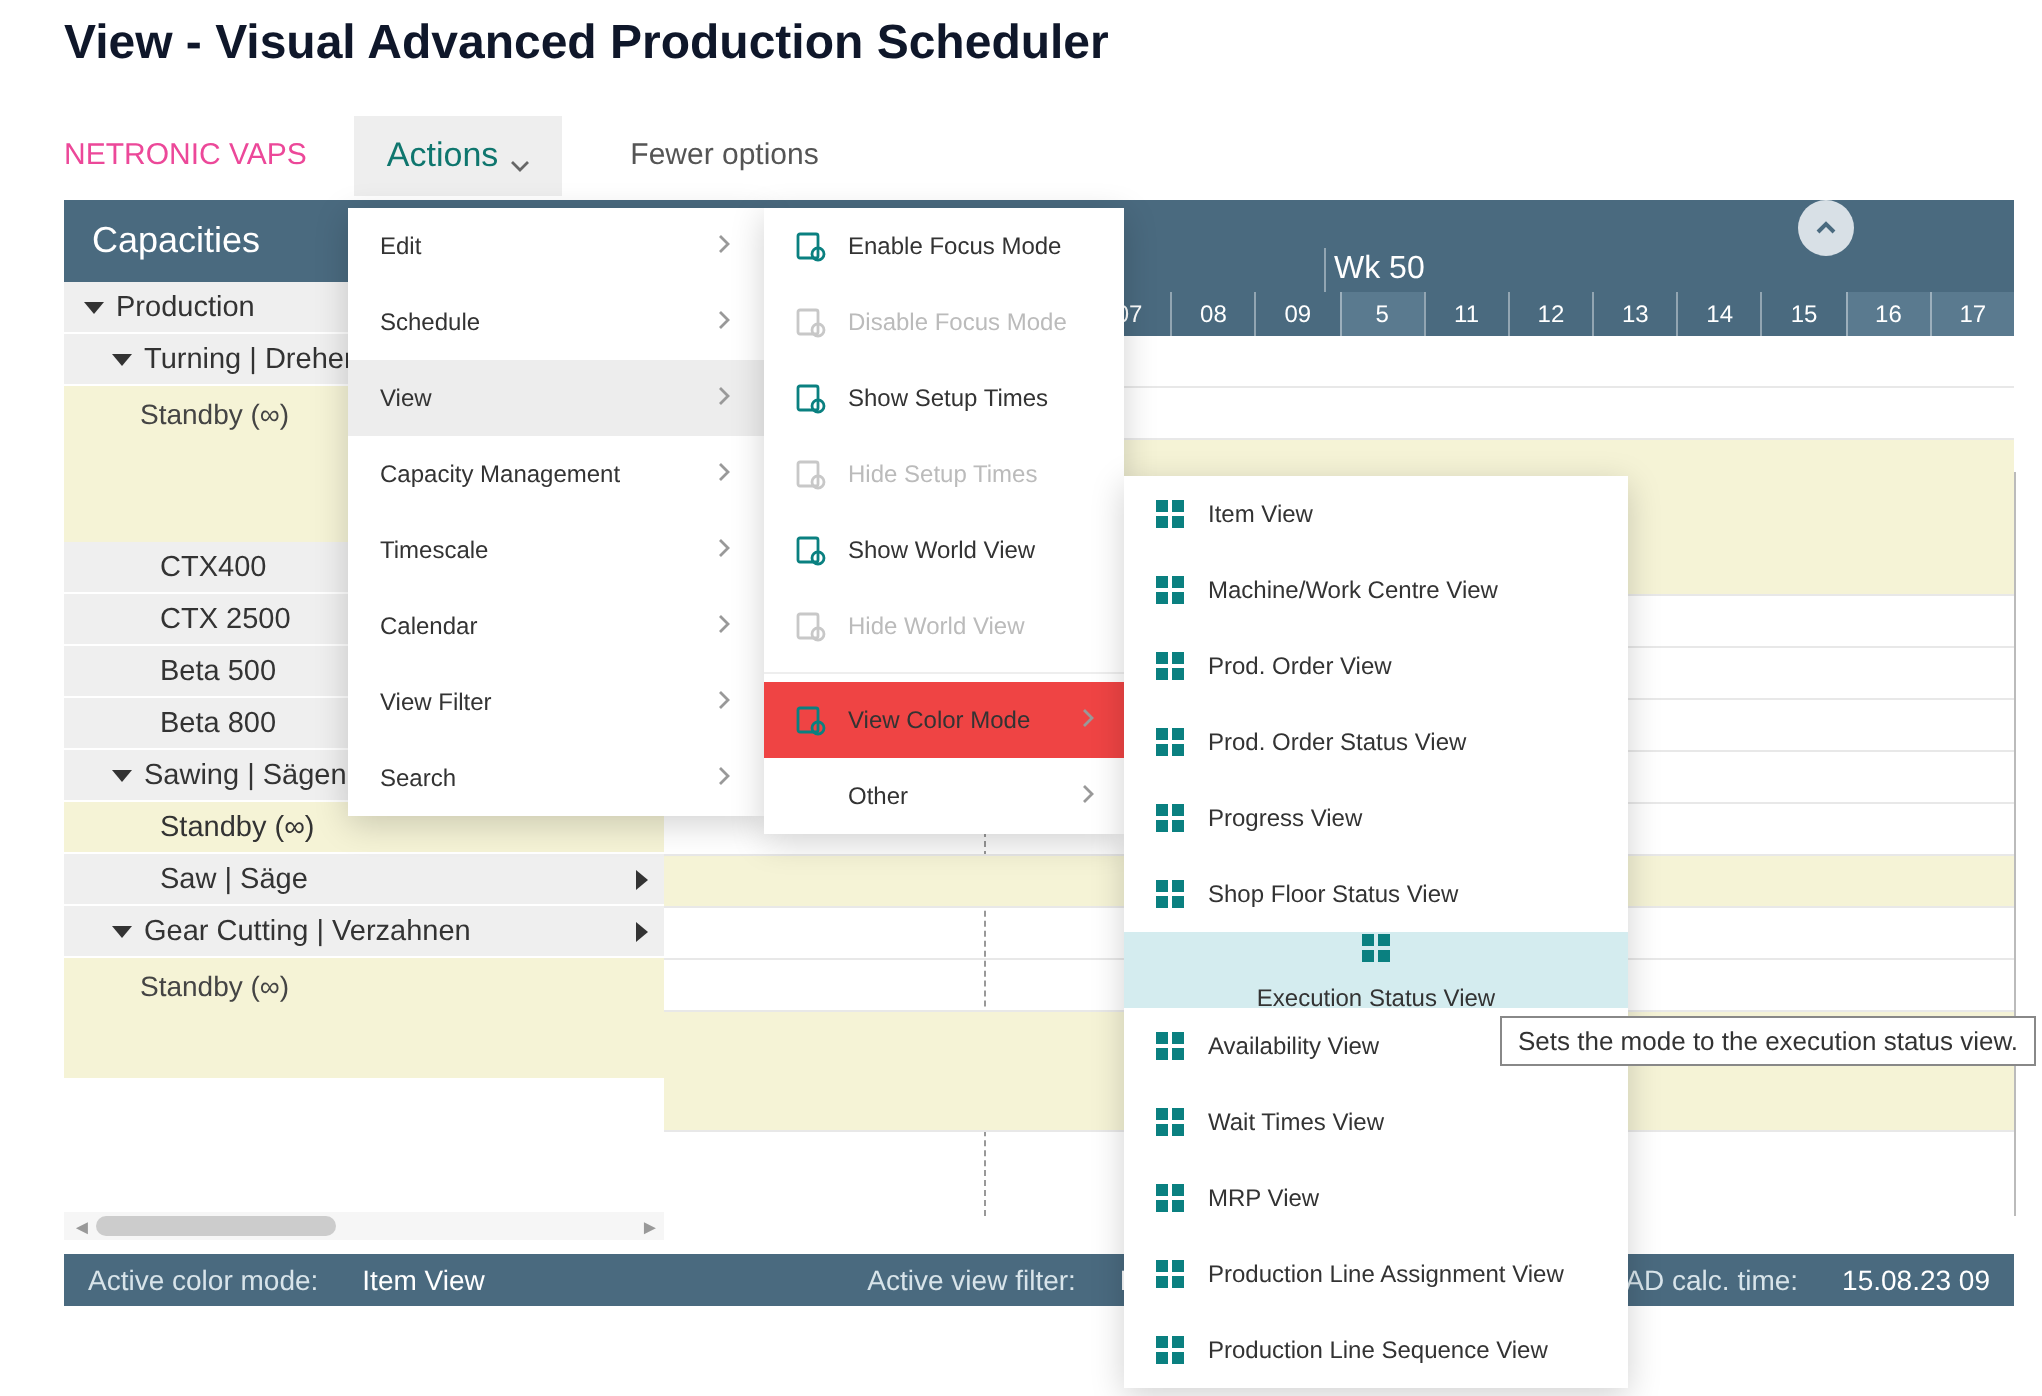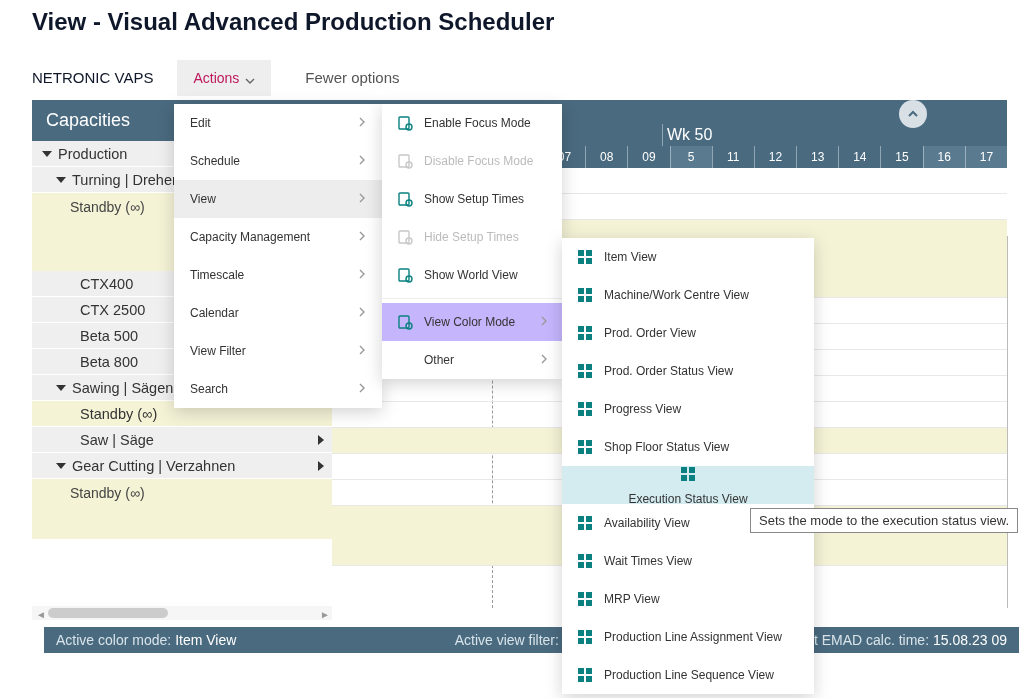--- a/index.html
+++ b/index.html
@@ -1,21 +1,21 @@
 <!DOCTYPE html>
 <html><head>
 <meta charset="utf-8">
 <style>
 *{box-sizing:border-box;margin:0;padding:0;font-family:"Segoe UI",Arial,sans-serif;}
 body{background:#fff;width:1021px;height:698px;overflow:hidden;position:relative;}
 .page{padding:8px 0 0 32px;}
 .title{font-size:24px;font-weight:600;color:#0f172a;margin-bottom:20px;}
 .toolbar{display:flex;align-items:center;gap:0;height:44px;border-bottom:1px solid transparent;}
-.brand{font-size:15px;color:#0f172a;padding-right:24px;}
-.actions-btn{background:#eee;padding:10px 16px;font-size:14px;color:#be185d;display:flex;align-items:center;gap:6px;cursor:pointer;}
+.brand{font-size:15px;color:#ec4899;padding-right:24px;}
+.actions-btn{background:#eee;padding:10px 16px;font-size:17px;color:#0f766e;display:flex;align-items:center;gap:6px;cursor:pointer;}
 .fewer{padding:10px 16px;font-size:15px;color:#555;margin-left:18px;cursor:pointer;}
 .chevron-down{display:inline-block;width:10px;height:10px;}
 .chevron-down svg{width:10px;height:10px;}
 .work-area{position:relative;width:975px;height:540px;}
 
 .sidebar-header{background:#4a6a7f;color:#fff;font-size:18px;padding:10px 14px;}
 .sidebar{width:300px;position:absolute;top:0;left:0;bottom:0;}
 .tree{background:#efefef;font-size:14.5px;color:#333;}
 .tree-row{height:26px;display:flex;align-items:center;padding-left:10px;padding-right:8px;justify-content:space-between;border-bottom:1px solid #fff;}
 .tree-row .label{display:flex;align-items:center;gap:6px;}
@@ -46,30 +46,30 @@
 .menu{position:absolute;background:#fff;box-shadow:0 4px 16px rgba(0,0,0,.18);font-size:12px;color:#333;z-index:10;}
 .menu-item{height:38px;display:flex;align-items:center;justify-content:space-between;padding:0 16px;cursor:pointer;}
 .menu-item.hover{background:#ededed;}
 .menu-item .chev{color:#999;}
 .menu1{left:174px;top:104px;width:208px;}
 .menu2{left:382px;top:104px;width:180px;}
 .menu2 .menu-item{gap:10px;justify-content:flex-start;padding:0 14px;}
 .menu2 .icon-slot{width:18px;height:18px;display:flex;align-items:center;justify-content:center;color:#0a8080;}
 .menu2 .disabled{color:#bbb;}
 .menu2 .disabled .icon-slot{color:#c8c8c8;}
-.menu2 .menu-item.hover{background:#c4b5fd;}
+.menu2 .menu-item.hover{background:#ef4444;}
 .menu2 .divider{height:1px;background:#eee;margin:4px 0;}
 .menu3{left:562px;top:238px;width:252px;}
 .menu3 .menu-item{gap:10px;justify-content:flex-start;padding:0 14px;}
 .menu3 .icon-slot{width:18px;height:18px;display:flex;align-items:center;justify-content:center;color:#0a8080;}
 .menu3 .menu-item.sel{background:#d4ecef;flex-direction:column;}
 
 .tooltip{position:absolute;left:750px;top:508px;background:#fff;border:1px solid #888;padding:4px 8px;font-size:13px;color:#333;z-index:20;}
 
-.status{position:absolute;left:32px;top:627px;width:975px;height:26px;background:#4a6a7f;color:#fff;font-size:14px;display:flex;align-items:center;gap:2px;padding:0 12px;margin-left:12px;}
+.status{position:absolute;left:32px;top:627px;width:975px;height:26px;background:#4a6a7f;color:#fff;font-size:14px;display:flex;align-items:center;gap:20px;padding:0 12px;}
 .status .label{color:#d8e4ea;margin-right:2px;}
 .status .val{color:#fff;margin-right:28px;}
 .status .sp{flex:1;}
 
 .hscroll{position:absolute;bottom:20px;left:0;width:300px;height:14px;background:#f6f6f6;}
 .hscroll .thumb{position:absolute;left:16px;top:2px;width:120px;height:10px;background:#ccc;border-radius:5px;}
 .hscroll2{position:absolute;bottom:20px;left:312px;width:50px;height:14px;background:#f6f6f6;}
 .hscroll2 .thumb{position:absolute;left:8px;top:2px;width:30px;height:10px;background:#ccc;border-radius:5px;}
 .scroll-arrow{position:absolute;bottom:20px;font-size:10px;color:#999;}
 </style>
@@ -305,20 +305,29 @@
     </div>
     <div class="menu-item">
       <span class="icon-slot">
         <svg width="16" height="16" viewBox="0 0 16 16">
           <rect x="2" y="2" width="10" height="12" rx="1" fill="none" stroke="currentColor" stroke-width="1.4"></rect>
           <circle cx="12" cy="12" r="3" fill="none" stroke="currentColor" stroke-width="1.4"></circle>
         </svg>
       </span>
       <span style="flex: 1 1 0%;">Show World View</span>
     </div>
+    <div class="menu-item disabled">
+      <span class="icon-slot">
+        <svg width="16" height="16" viewBox="0 0 16 16">
+          <rect x="2" y="2" width="10" height="12" rx="1" fill="none" stroke="currentColor" stroke-width="1.4"></rect>
+          <circle cx="12" cy="12" r="3" fill="none" stroke="currentColor" stroke-width="1.4"></circle>
+        </svg>
+      </span>
+      <span style="flex: 1 1 0%;">Hide World View</span>
+    </div>
     <div class="divider"></div>
     <div class="menu-item hover">
       <span class="icon-slot">
         <svg width="16" height="16" viewBox="0 0 16 16">
           <rect x="2" y="2" width="10" height="12" rx="1" fill="none" stroke="currentColor" stroke-width="1.4"></rect>
           <circle cx="12" cy="12" r="3" fill="none" stroke="currentColor" stroke-width="1.4"></circle>
         </svg>
       </span>
       <span style="flex: 1 1 0%;">View Color Mode</span>
       <span class="chev"><svg width="8" height="12" viewBox="0 0 8 12">

